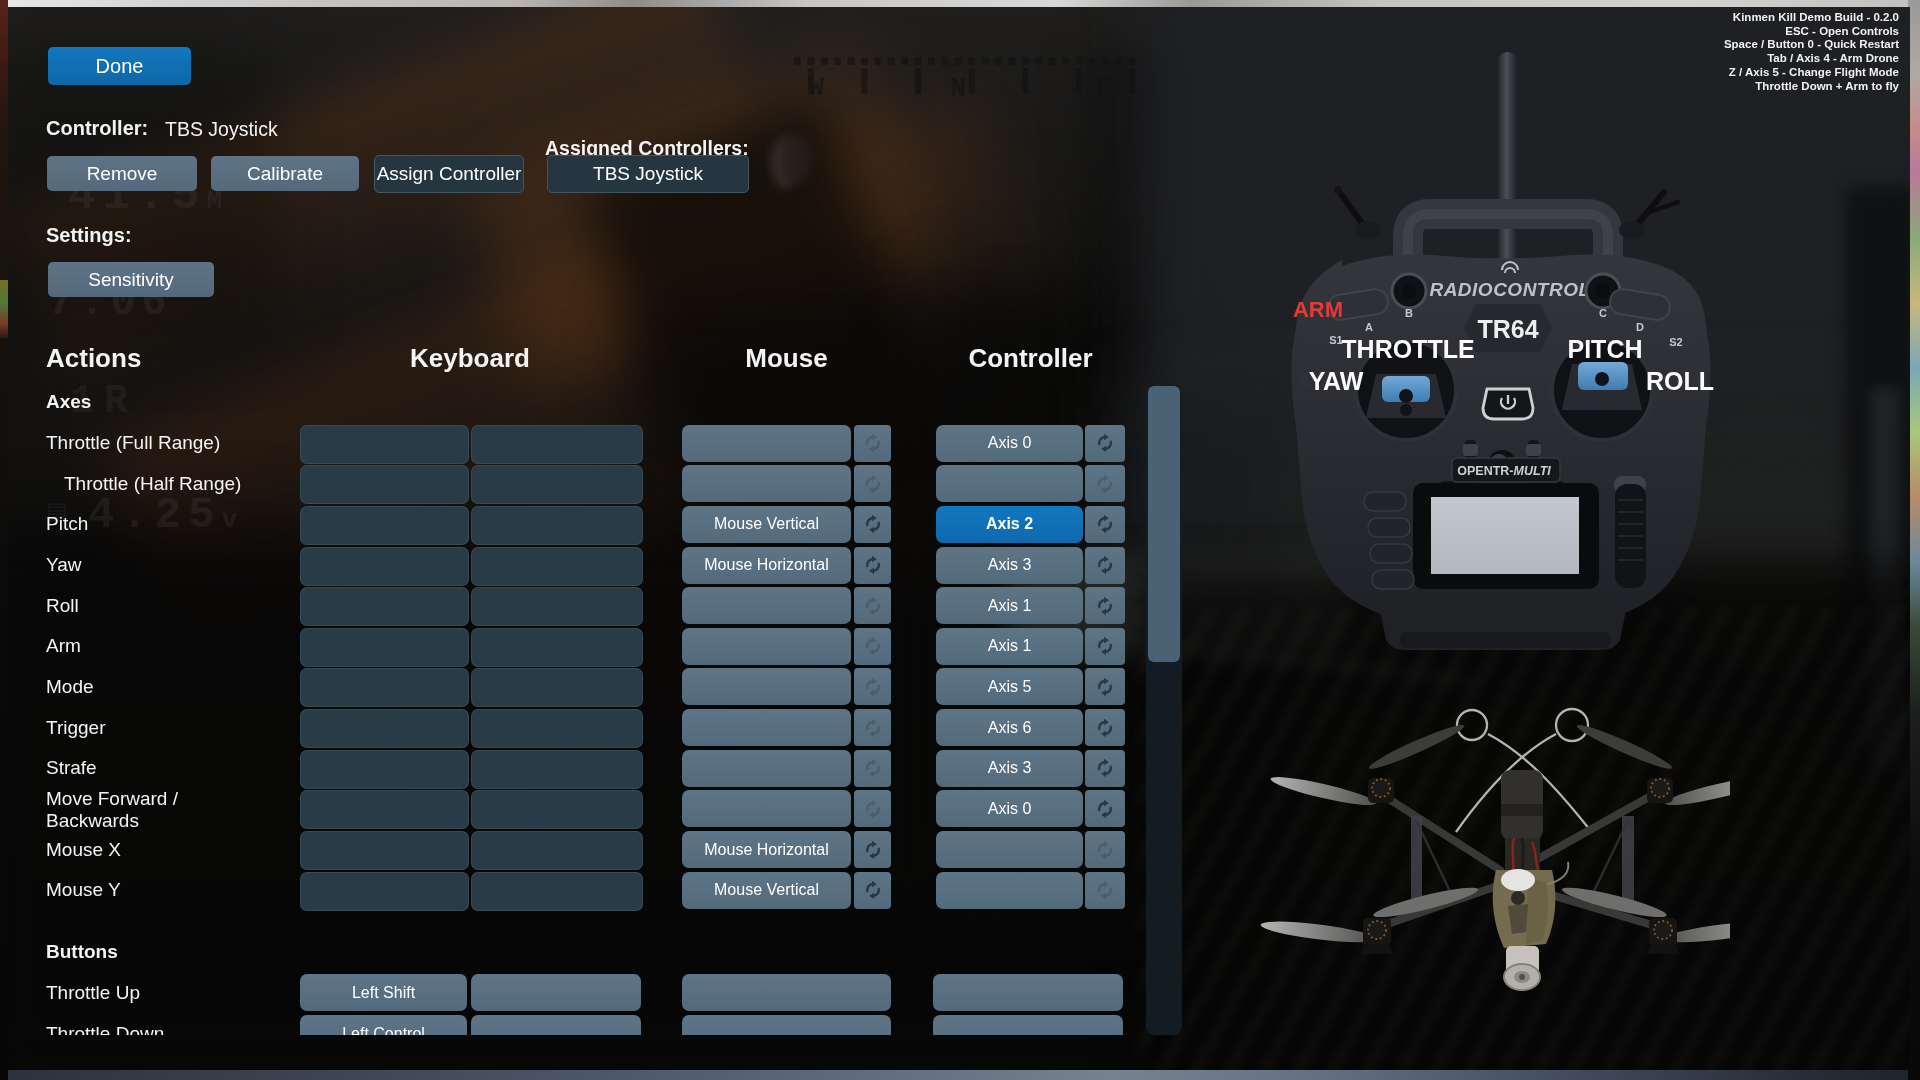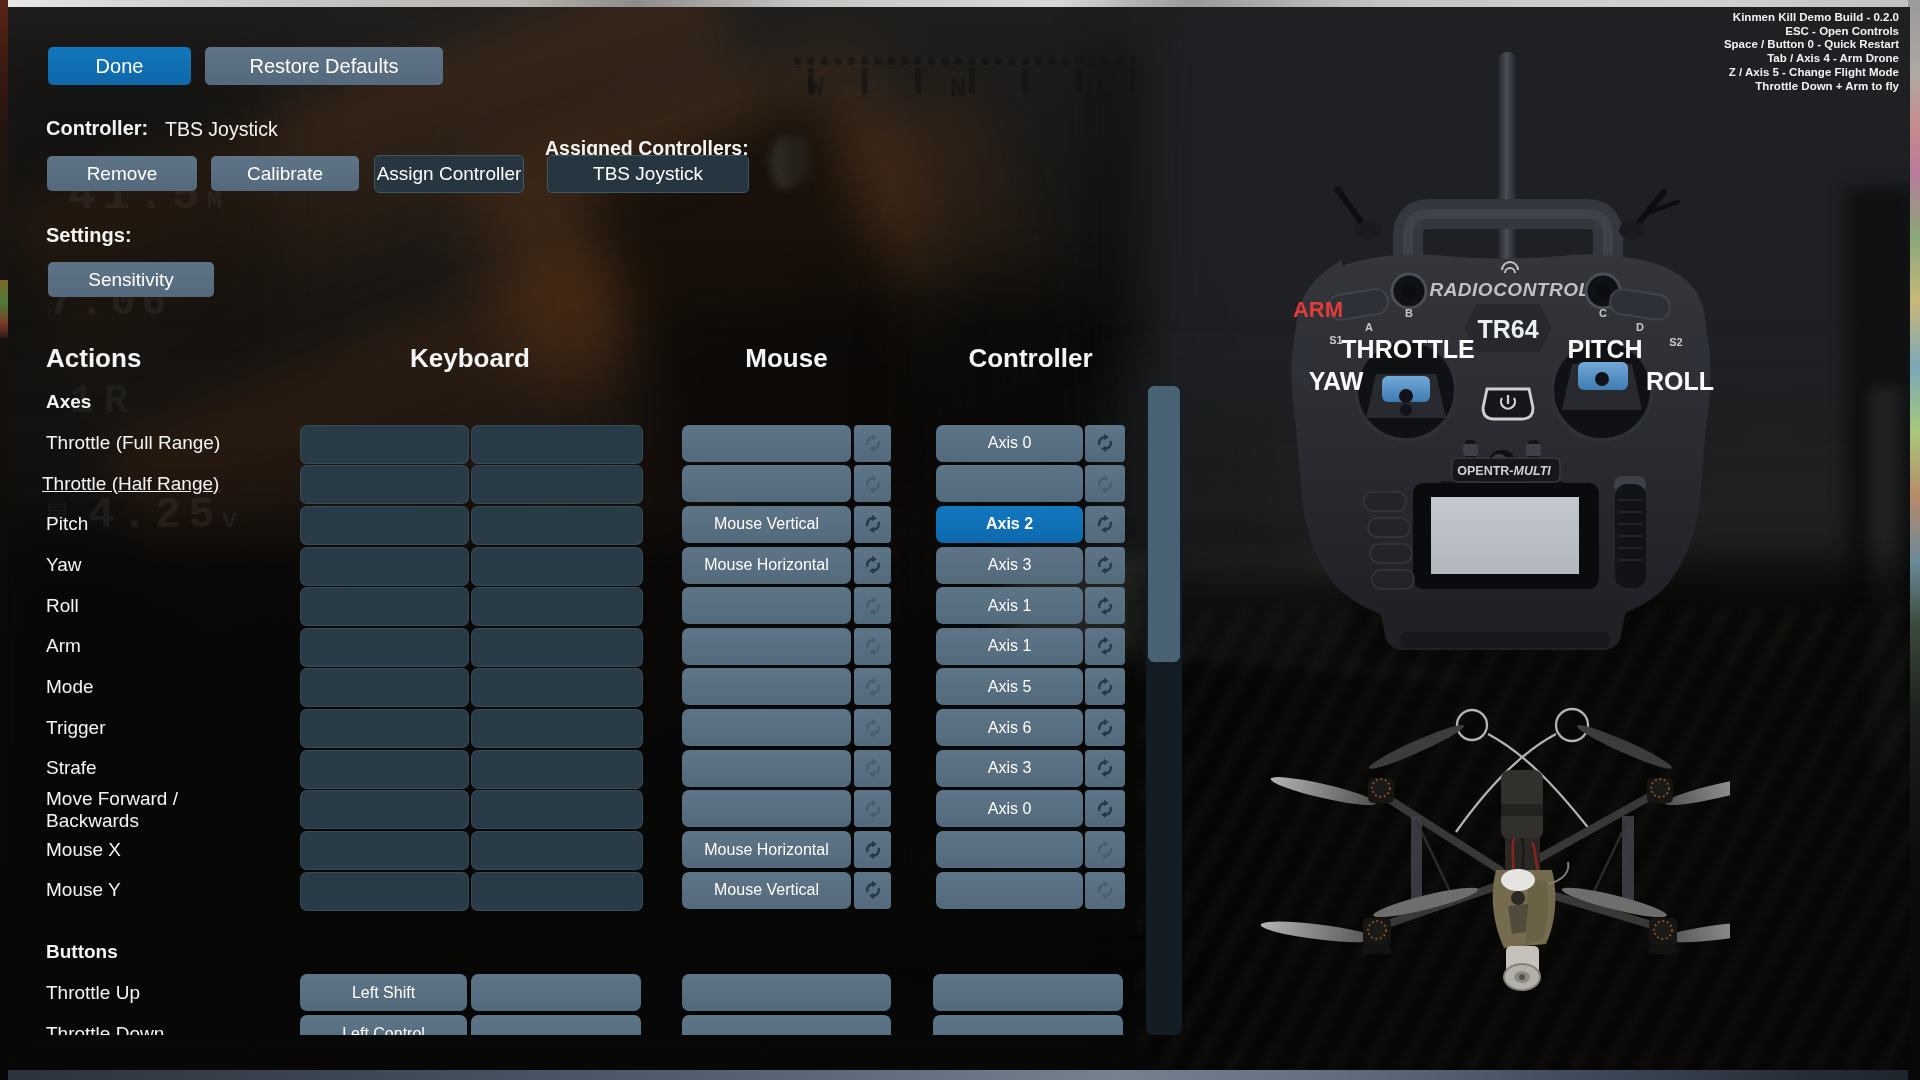--- a/index.html
+++ b/index.html
@@ -93,21 +93,20 @@
 <div class="hud" style="left:40px;top:485px;font-size:30px;opacity:0.045;">▤</div>
 <div class="hud" style="left:80px;top:483px;font-size:44px;letter-spacing:7px;opacity:0.055;">4.25<span style="font-size:26px;">v</span></div>
 <div class="abs" style="right:11px;top:4px;text-align:right;color:#f2f2f2;font-size:11.5px;font-weight:bold;line-height:13.7px;">
 Kinmen Kill Demo Build - 0.2.0<br>
 ESC - Open Controls<br>
 Space / Button 0 - Quick Restart<br>
 Tab / Axis 4 - Arm Drone<br>
 Z / Axis 5 - Change Flight Mode<br>
 Throttle Down + Arm to fly</div>
 <div class="btn" style="left:40px;top:40px;width:143px;height:38px;background:linear-gradient(#1377bd,#0e67a8);font-size:20px;">Done</div>
-<div class="btn lt" style="left:197px;top:40px;width:238px;height:38px;font-size:20px;">Restore Defaults</div>
 <div class="lbl bold" style="left:38px;top:110px;font-size:20px;">Controller:</div>
 <div class="lbl" style="left:157px;top:111px;font-size:19.5px;">TBS Joystick</div>
 <div class="lbl bold" style="left:537px;top:110px;font-size:19.5px;margin-top:20px;">Assigned Controllers:</div>
 <div class="btn lt" style="left:39px;top:149px;width:150px;height:35px;font-size:19px;">Remove</div>
 <div class="btn lt" style="left:203px;top:149px;width:148px;height:35px;font-size:19px;">Calibrate</div>
 <div class="btn dk" style="left:366px;top:148px;width:148px;height:36px;font-size:19px;">Assign Controller</div>
 <div class="btn dk" style="left:539px;top:148px;width:200px;height:36px;font-size:19px;">TBS Joystick</div>
 <div class="lbl bold" style="left:38px;top:217px;font-size:20px;">Settings:</div>
 <div class="btn lt" style="left:40px;top:255px;width:166px;height:35px;font-size:19px;">Sensitivity</div>
 <div class="lbl bold" style="left:38px;top:336px;font-size:26px;">Actions</div>
@@ -133,21 +132,21 @@
 <div class="rst" style="left:1077px;top:417.6px;width:40px;">
       <svg width="22" height="22" viewBox="0 0 24 24" style="opacity:0.85">
         <g fill="none" stroke="#1d3140" stroke-width="2.7">
           <path d="M6.0 14.2 A6.6 6.6 0 0 1 11.6 5.5"></path>
           <path d="M18.0 9.8 A6.6 6.6 0 0 1 12.4 18.5"></path>
         </g>
         <path d="M10.9 1.9 L16.2 5.6 L10.9 8.9 Z" fill="#1d3140"></path>
         <path d="M13.1 15.1 L7.8 18.4 L13.1 22.1 Z" fill="#1d3140"></path>
       </svg>
     </div>
-<div class="lbl" style="left:34px;top:465.7px;text-decoration:underline;">Throttle (Half Range)</div>
+<div class="lbl" style="left:56px;top:465.7px;">Throttle (Half Range)</div>
 <div class="cell ck" style="left:292px;top:458.2px;width:167px;"></div>
 <div class="cell ck" style="left:463px;top:458.2px;width:170px;"></div>
 <div class="cell cl" style="left:674px;top:458.2px;width:169px;"></div>
 <div class="rst" style="left:846px;top:458.2px;width:37px;">
       <svg width="22" height="22" viewBox="0 0 24 24" style="opacity:0.25">
         <g fill="none" stroke="#1d3140" stroke-width="2.7">
           <path d="M6.0 14.2 A6.6 6.6 0 0 1 11.6 5.5"></path>
           <path d="M18.0 9.8 A6.6 6.6 0 0 1 12.4 18.5"></path>
         </g>
         <path d="M10.9 1.9 L16.2 5.6 L10.9 8.9 Z" fill="#1d3140"></path>

